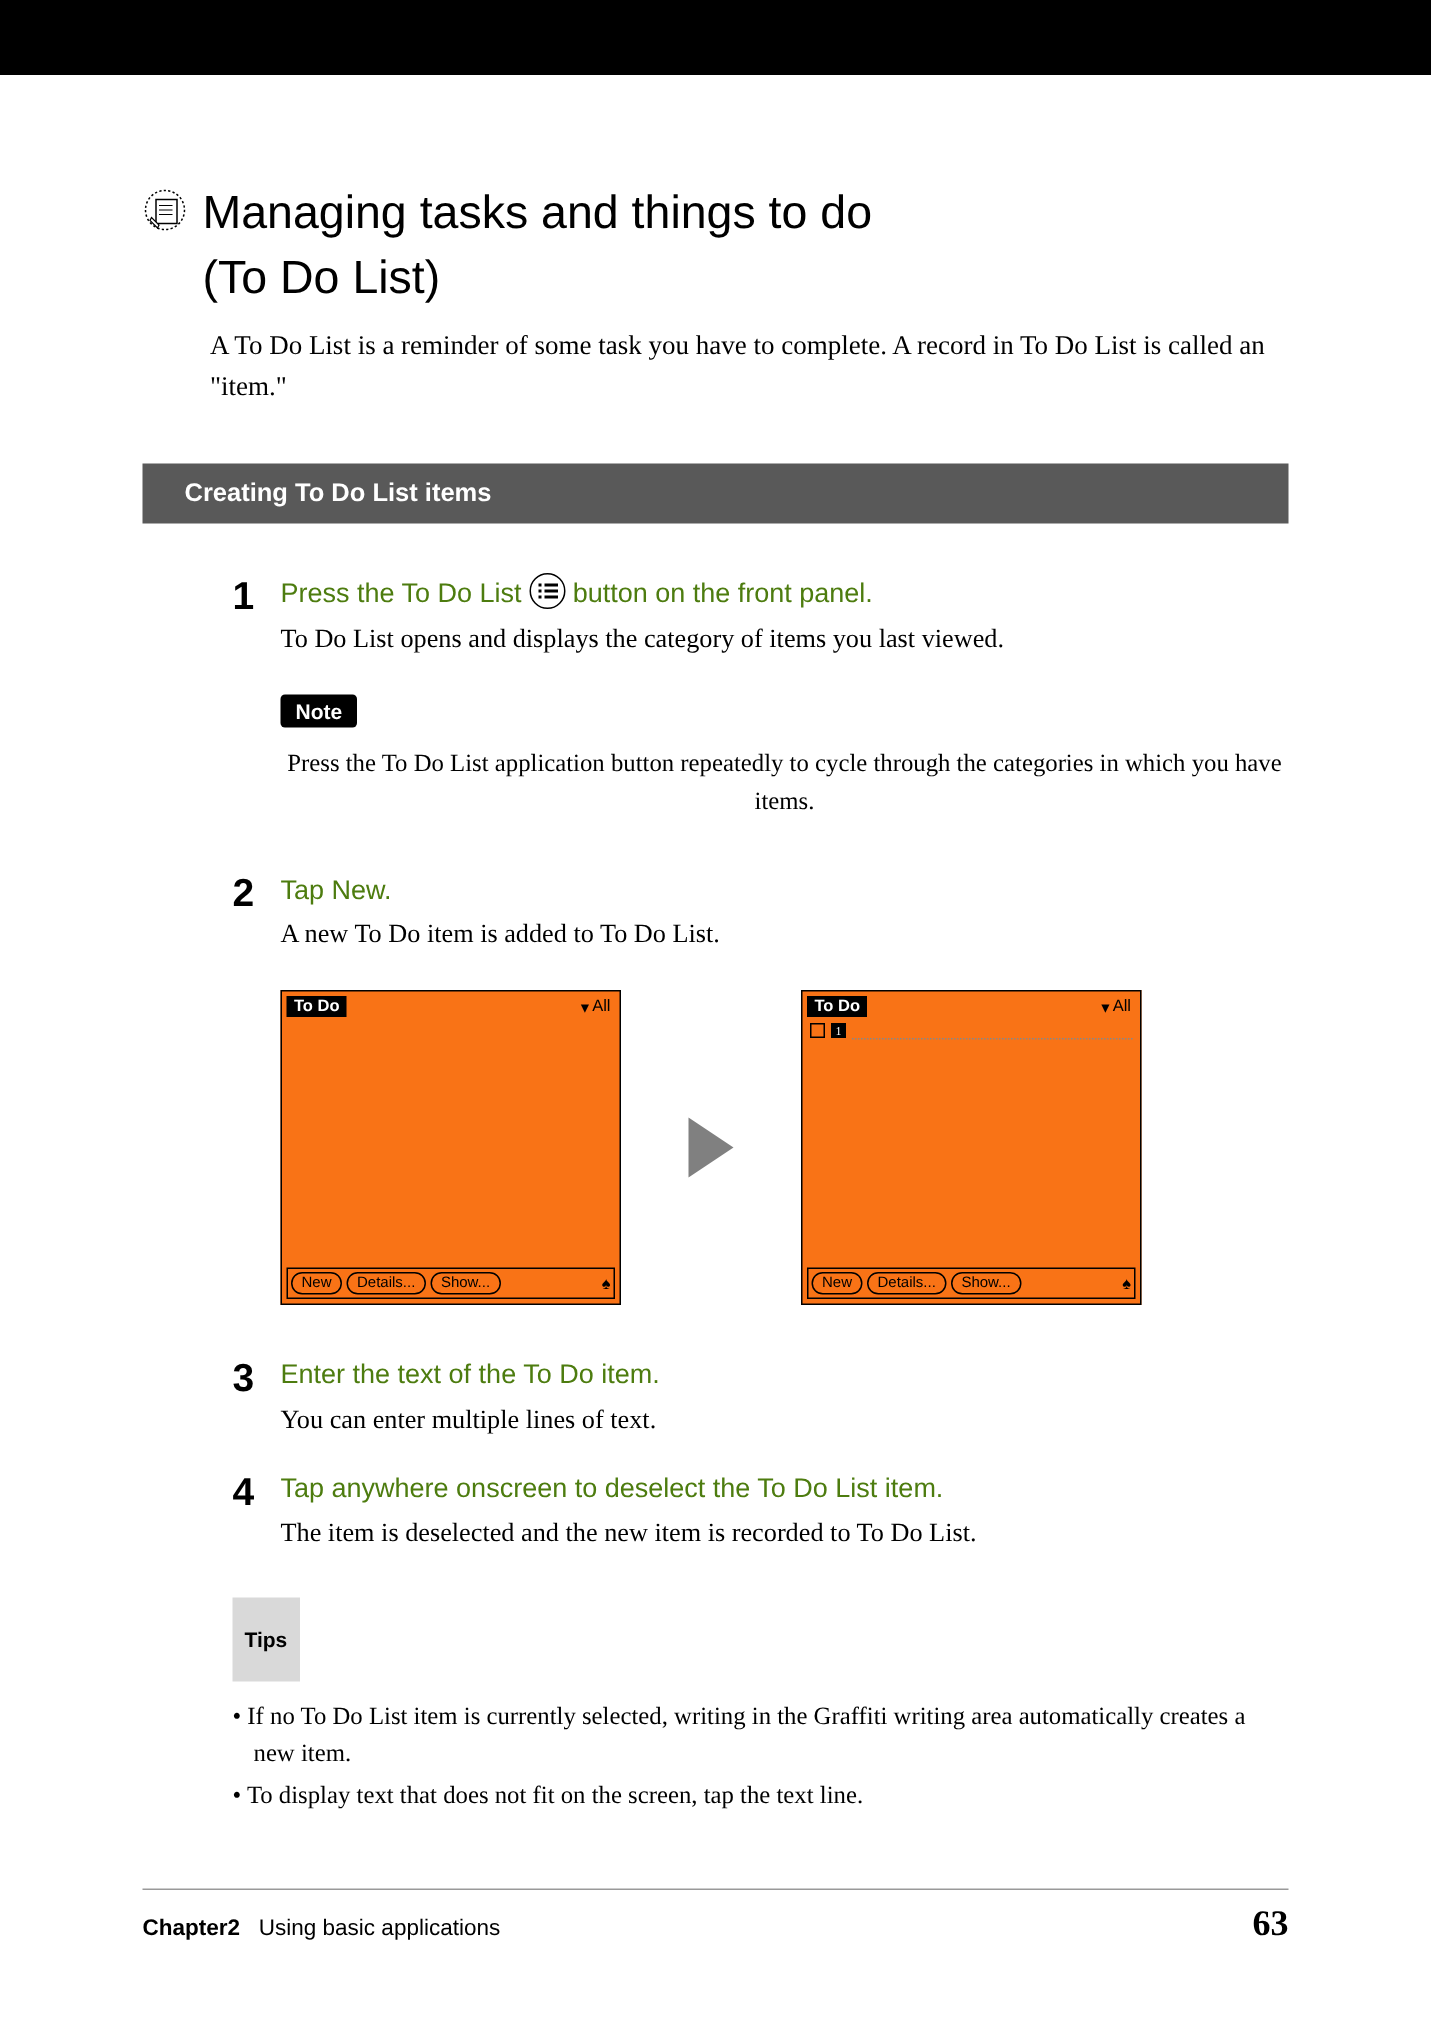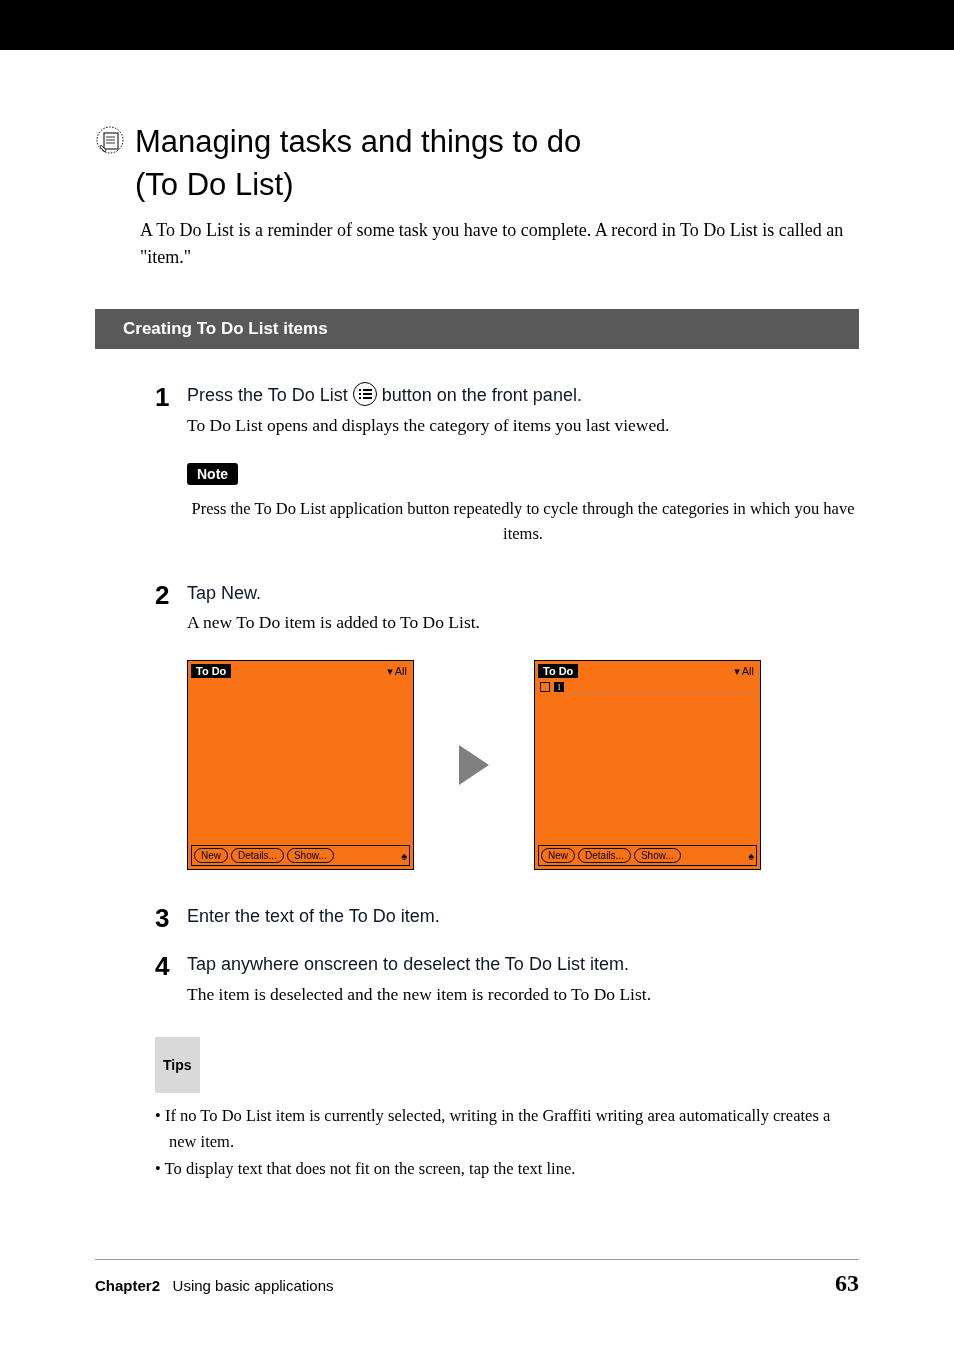--- a/index.html
+++ b/index.html
@@ -69,21 +69,21 @@
       margin-left: 60px;
       line-height: 1;
     }
     .step-content {
       flex: 1;
     }
     .step-heading {
       font-family: Verdana, Arial, sans-serif;
       font-size: 18px;
       line-height: 1.3;
-      color: #0f172a;
+      color: #4d7c0f;
     }
     .step-body {
       font-size: 17.5px;
       line-height: 1.5;
       margin-top: 4px;
       color: #000;
     }
     .note-label {
       display: inline-block;
       background: #000;
@@ -368,20 +368,21 @@
       </div>
     </div>
 
   </div>
 
   
   <div class="step-row">
     <div class="step-num">3</div>
     <div class="step-content">
       <div class="step-heading">Enter the text of the To Do item.</div>
+      <div class="step-body">You can enter multiple lines of text.</div>
     </div>
   </div>
 
   
   <div class="step-row" style="margin-top:22px">
     <div class="step-num">4</div>
     <div class="step-content">
       <div class="step-heading">Tap anywhere onscreen to deselect the To Do List item.</div>
       <div class="step-body">The item is deselected and the new item is recorded to To Do List.</div>
     </div>

